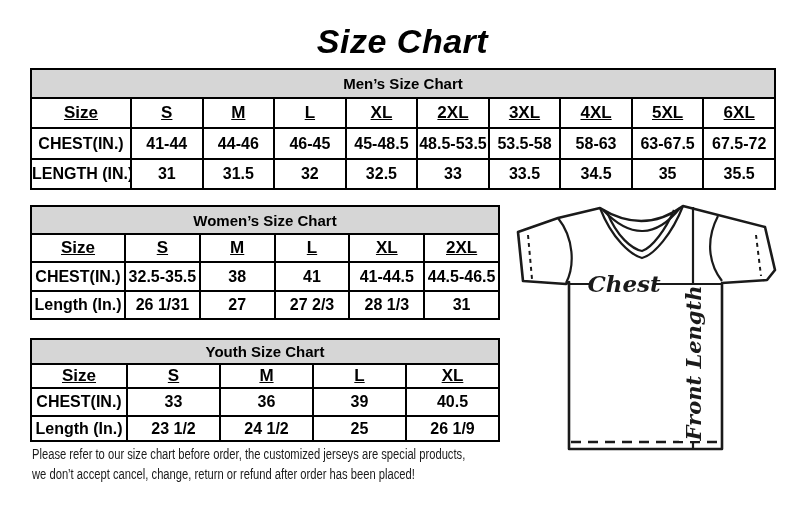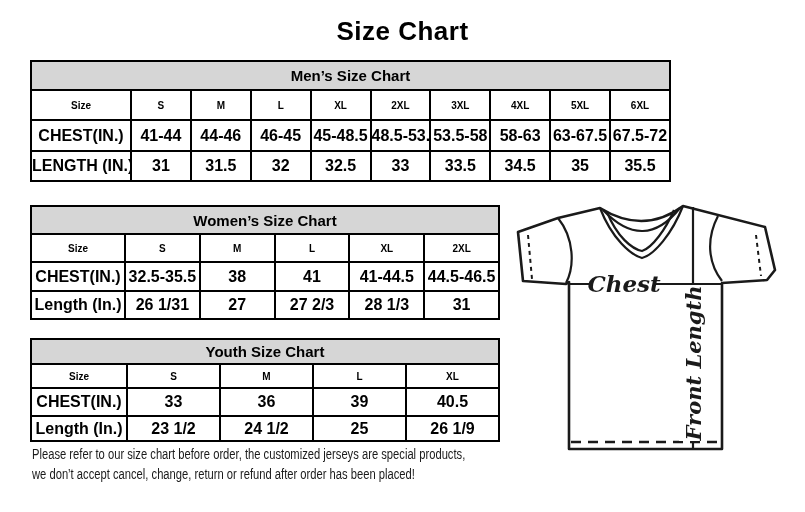--- a/index.html
+++ b/index.html
@@ -2,35 +2,35 @@
 <html><head>
 <meta charset="utf-8">
 <style>
   * { margin:0; padding:0; box-sizing:border-box; }
   html,body { width:805px; height:512px; }
   body {
     position:relative; background:#ffffff; color:#000;
     font-family:"Liberation Sans", sans-serif; overflow:hidden;
   }
   .page-title {
-    position:absolute; top:16px; left:0; width:805px;
-    text-align:center; font-size:26px; font-weight:bold; letter-spacing:0.5px;
+    position:absolute; top:22px; left:0; width:805px;
+    text-align:center; font-size:34px; font-weight:bold; letter-spacing:0.5px;font-style:italic;
   }
   table.size-table {
     position:absolute; border-collapse:collapse; table-layout:fixed; background:#fff;
   }
   table.size-table td {
     border:2px solid #000; text-align:center; vertical-align:middle;
     font-weight:bold; padding:0; overflow:hidden; white-space:nowrap;
   }
   td.tbl-title { background:#d6d6d6; font-size:15px; }
-  tr.size-row td { font-size:10px; }
+  tr.size-row td { font-size:17px;text-decoration:underline; }
   tr.data-row td { font-size:16px; }
   td.row-label { font-size:13px; }
-  table.men   { left:30px; top:60px;  width:641px; }
+  table.men   { left:30px; top:68px;  width:746px; }
   table.women { left:30px; top:205px; width:470px;padding-left:28px; }
   table.youth { left:30px; top:338px; width:470px; }
   table.men   col.lbl { width:100px; }
   table.women col.lbl { width:94px; }
   table.youth col.lbl { width:96px; }
   table.men   tr.title-row { height:29px; }
   table.men   tr.size-row  { height:30px; }
   table.men   tr.chest-row { height:31px; }
   table.men   tr.len-row   { height:30px; }
   table.women tr.title-row { height:28px; }

